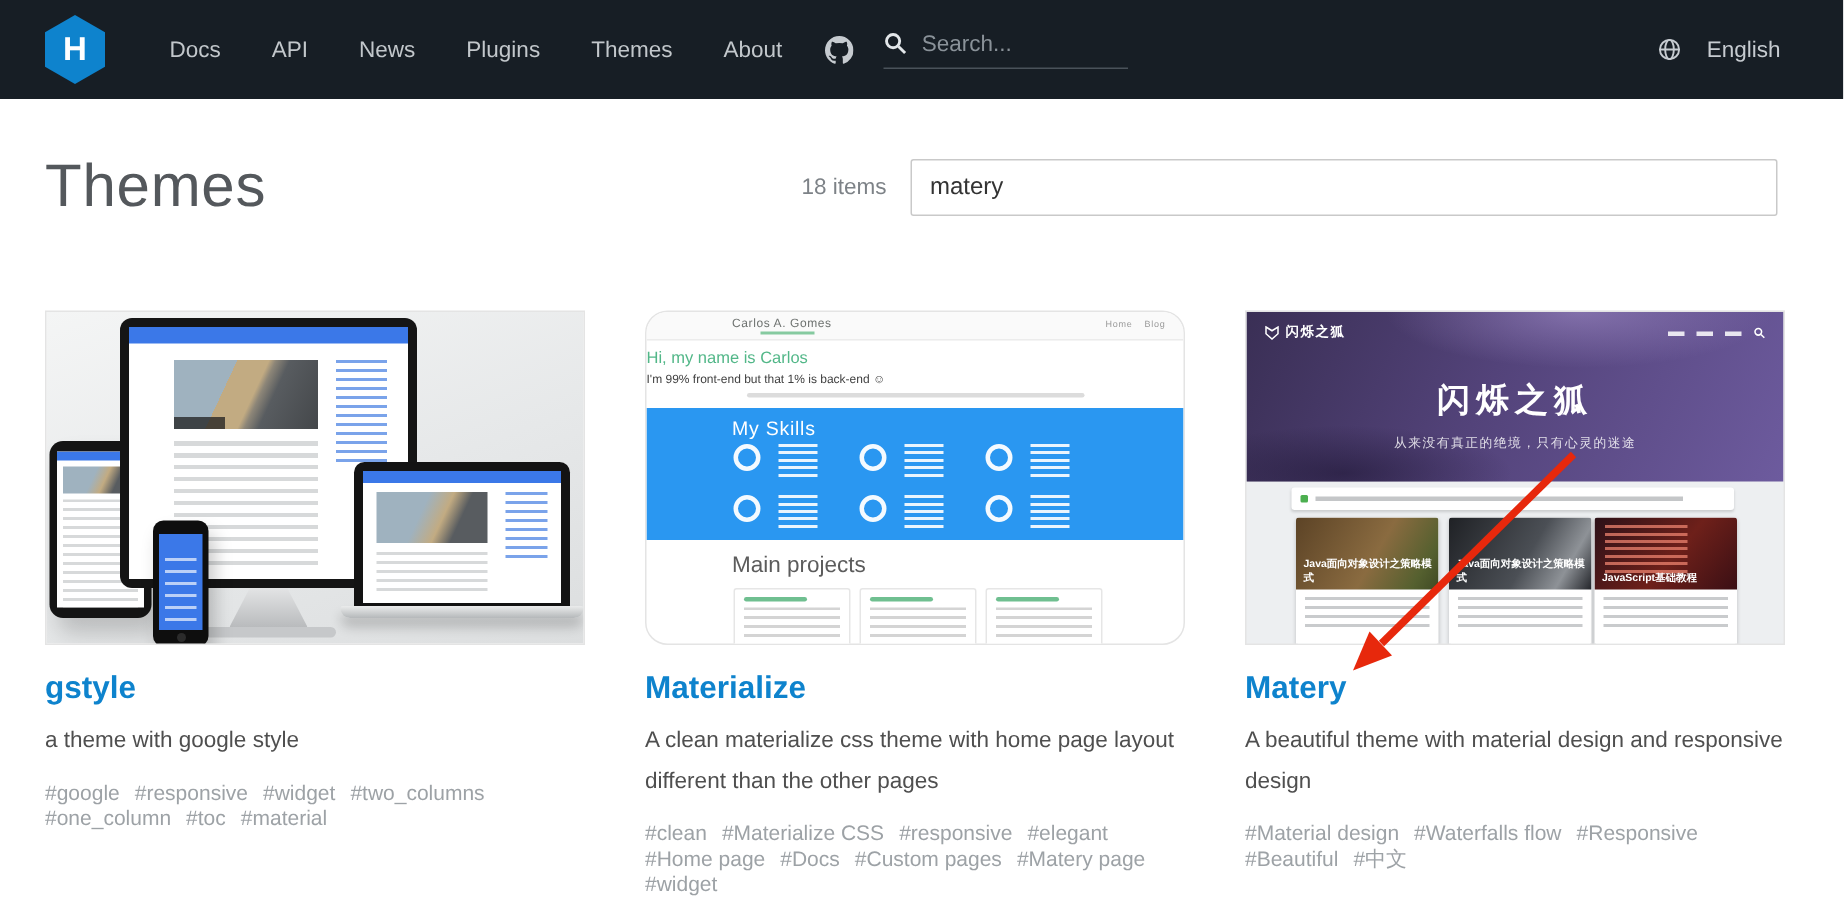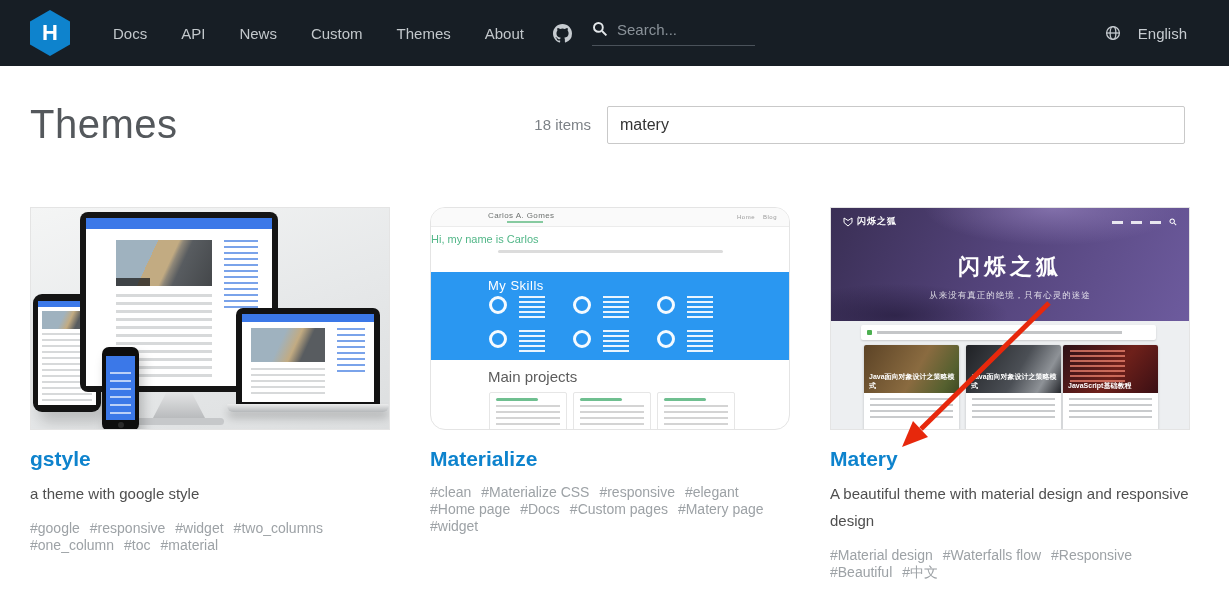--- a/index.html
+++ b/index.html
@@ -141,21 +141,21 @@
 <div class="viewport">
 
   <header class="navbar">
     <div class="logo-hex">
       <span>H</span>
     </div>
     <nav class="nav-links">
       <a>Docs</a>
       <a>API</a>
       <a>News</a>
-      <a>Custom</a>
+      <a>Plugins</a>
       <a>Themes</a>
       <a>About</a>
     </nav>
     <span class="gh-link">
       <svg width="19" height="19" viewBox="0 0 24 24" fill="#c6cbd0">
           <path d="M12 0C5.37 0 0 5.37 0 12c0 5.3 3.44 9.8 8.2 11.38.6.11.82-.26.82-.58v-2.03c-3.34.73-4.04-1.6-4.04-1.6-.55-1.39-1.34-1.76-1.34-1.76-1.1-.75.08-.74.08-.74 1.2.09 1.84 1.24 1.84 1.24 1.08 1.85 2.83 1.31 3.52 1 .11-.78.42-1.31.76-1.61-2.66-.3-5.47-1.33-5.47-5.93 0-1.31.47-2.38 1.24-3.22-.13-.3-.54-1.52.12-3.18 0 0 1-.32 3.3 1.23a11.5 11.5 0 0 1 6 0c2.3-1.55 3.3-1.23 3.3-1.23.66 1.66.25 2.88.12 3.18.77.84 1.23 1.91 1.23 3.22 0 4.61-2.8 5.63-5.48 5.92.43.37.81 1.1.81 2.22v3.29c0 .32.22.7.82.58A12 12 0 0 0 24 12c0-6.63-5.37-12-12-12z"></path>
         </svg>
     </span>
     <div class="nav-search">
       <svg width="16" height="16" viewBox="0 0 20 20" fill="none" stroke="#e3e7ea" stroke-width="2.4">
@@ -227,20 +227,21 @@
 
     <div class="card">
       <div class="thumb m-thumb">
         <div class="m-header">
           <span class="m-name">Carlos A. Gomes</span>
           <span class="m-name-sub"></span>
           <span class="m-nav"><span>Home</span><span>Blog</span></span>
         </div>
         <div class="m-hero">
           <div class="m-hero-title">Hi, my name is Carlos</div>
+          <div class="m-hero-line">I'm 99% front-end but that 1% is back-end ☺</div>
           <div class="m-hero-tiny"></div>
         </div>
         <div class="m-band"></div>
         <div class="m-skills-h">My Skills</div>
         <div class="m-skill" style="left:58px;top:88px">
             <i></i>
             <b></b>
           </div>
         <div class="m-skill" style="left:142px;top:88px">
             <i></i>
@@ -270,20 +271,21 @@
         <div class="m-proj" style="left:142px">
             <i></i>
             <b></b>
           </div>
         <div class="m-proj" style="left:226px">
             <i></i>
             <b></b>
           </div>
       </div>
       <h2>Materialize</h2>
+      <div class="desc">A clean materialize css theme with home page layout different than the other pages</div>
       <div class="tags">
         <span>#clean</span><span>#Materialize CSS</span><span>#responsive</span><span>#elegant</span><span>#Home page</span><span>#Docs</span><span>#Custom pages</span><span>#Matery page</span><span>#widget</span>
       </div>
     </div>
 
     <div class="card">
       <div class="thumb mt-thumb">
         <div class="mt-hero"></div>
         <div class="mt-brand">
           <svg width="10" height="10" viewBox="0 0 10 10" fill="none" stroke="#fff" stroke-width="1">

